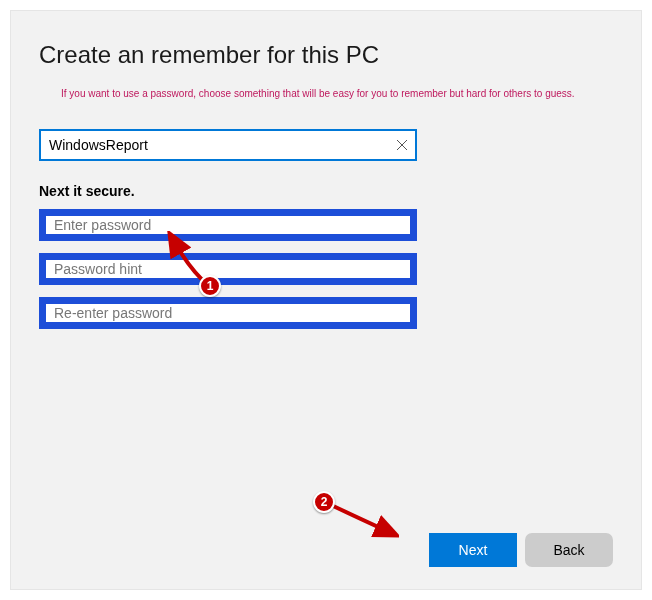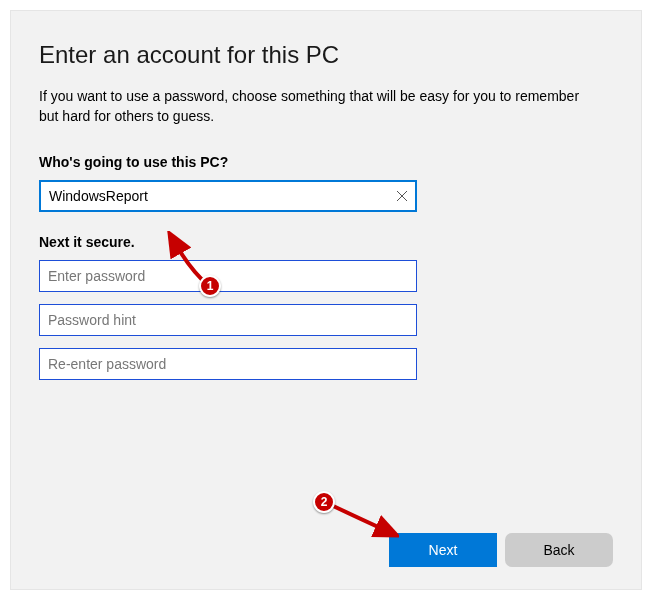--- a/index.html
+++ b/index.html
@@ -20,25 +20,26 @@
       padding: 30px 28px 20px 28px;
       position: relative;
     }
     .title {
       font-size: 24px;
       font-weight: 400;
       color: #1a1a1a;
       margin-bottom: 18px;
     }
     .subtitle {
-      font-size: 14px;
-      color: #000000;
+      font-size: 10px;
+      color: #be185d;
       line-height: 1.4;
       margin-bottom: 28px;
       max-width: 560px;
+      margin-left: 22px;
     }
     .section-label {
       font-size: 14px;
       font-weight: 600;
       color: #000;
       margin-bottom: 10px;
     }
     .field-wrap {
       position: relative;
       width: 378px;
@@ -63,39 +64,39 @@
       height: 18px;
       cursor: pointer;
       display: flex;
       align-items: center;
       justify-content: center;
     }
     .clear-btn svg { width: 12px; height: 12px; }
     .pw-input {
       width: 378px;
       height: 32px;
-      border: 1px solid #1d4ed8;
+      border: 7px solid #1d4ed8;
       background: #fff;
       font-size: 14px;
       padding: 4px 8px;
       color: #6d28d9;
       outline: none;
       margin-bottom: 12px;
       display: block;
     }
     .pw-input::placeholder { color: #777; }
     .buttons {
       position: absolute;
       bottom: 22px;
       right: 28px;
       display: flex;
       gap: 8px;
     }
     .btn {
-      width: 108px;
+      width: 88px;
       height: 34px;
       border: none;
       font-size: 14px;
       cursor: pointer;
       font-family: inherit;
     }
     .btn-primary {
       background: #0078d7;
       color: #fff;
     }
@@ -123,25 +124,24 @@
       justify-content: center;
       position: absolute;
       box-shadow: 0 1px 2px rgba(0,0,0,.4);
     }
   </style>
 </head>
 <body>
 
 <div class="panel">
 
-  <h1 class="title">Enter an account for this PC</h1>
+  <h1 class="title">Create an remember for this PC</h1>
 
   <p class="subtitle">If you want to use a password, choose something that will be easy for you to remember but hard for others to guess.</p>
 
-  <div class="section-label">Who's going to use this PC?</div>
 
   <div class="field-wrap">
     <input type="text" class="text-input" value="WindowsReport" style="">
     <div class="clear-btn">
       <svg viewBox="0 0 12 12">
         <line x1="1" y1="1" x2="11" y2="11" stroke="#555" stroke-width="1"></line>
         <line x1="11" y1="1" x2="1" y2="11" stroke="#555" stroke-width="1"></line>
       </svg>
     </div>
   </div>

